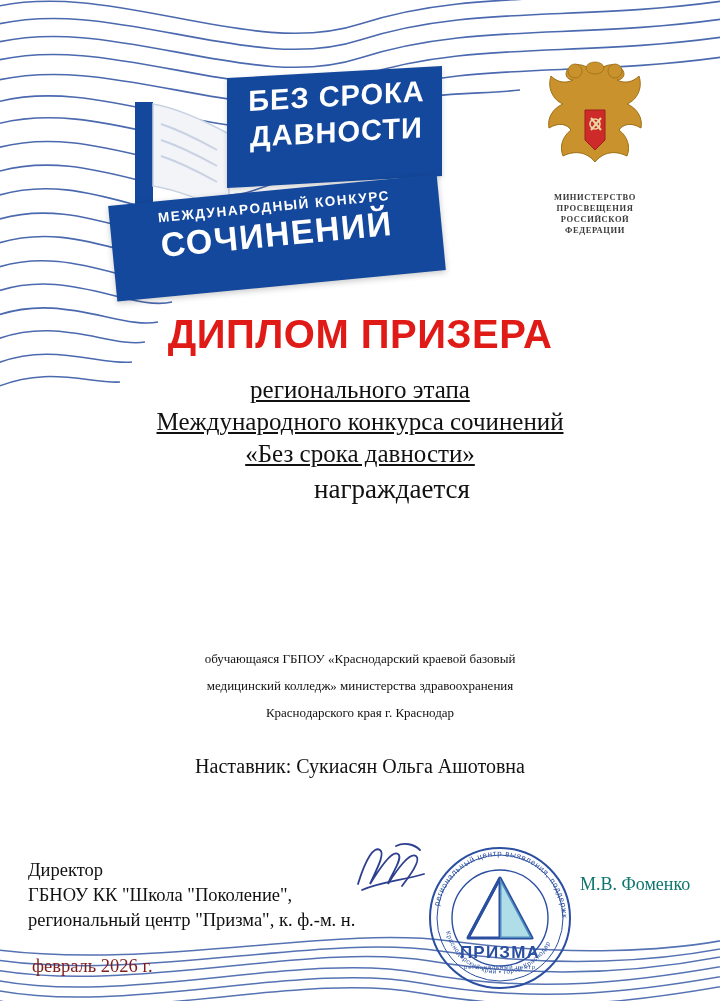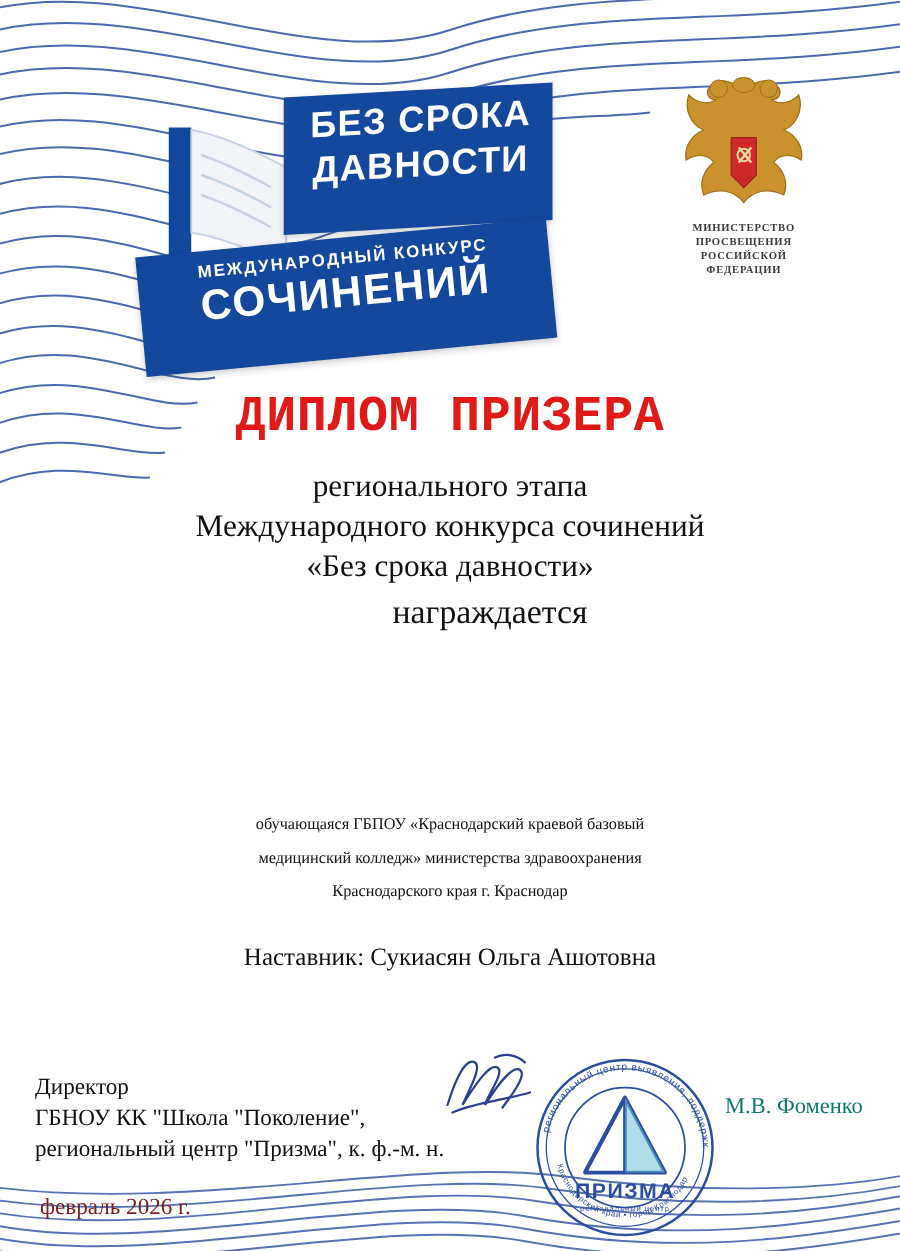--- a/index.html
+++ b/index.html
@@ -39,21 +39,21 @@
   }
   
   .emblem-wrap {
     position: absolute;
     top: 58px;
     left: 510px;
     width: 170px;
     text-align: center;
   }
   .emblem-caption {
-    margin-top: 4px;
+    margin-top: 20px;
     font-family: "Liberation Serif", serif;
     font-size: 8.5px;
     line-height: 11px;
     letter-spacing: 0.6px;
     color: #3b3b3b;
     font-weight: bold;
   }
   
   .logo-block {
     position: absolute;
@@ -130,34 +130,35 @@
     text-transform: uppercase;
   }
   
   .title {
     position: absolute;
     top: 312px;
     left: 0;
     width: 720px;
     text-align: center;
     color: #e01b17;
-    font-family: Liberation Mono, monospace;
+    font-family: Liberation Sans, sans-serif;
     font-weight: bold;
     font-size: 40px;
     letter-spacing: 0.5px;
   }
   .subtitle {
     position: absolute;
     top: 374px;
     left: 0;
     width: 720px;
     text-align: center;
     color: #111111;
     font-size: 25px;
     line-height: 32px;
+    text-decoration: underline;
   }
   .awarded {
     position: absolute;
     top: 474px;
     left: 0;
     width: 720px;
     text-align: center;
     color: #111111;
     font-size: 27px;
     margin-left: 32px;

